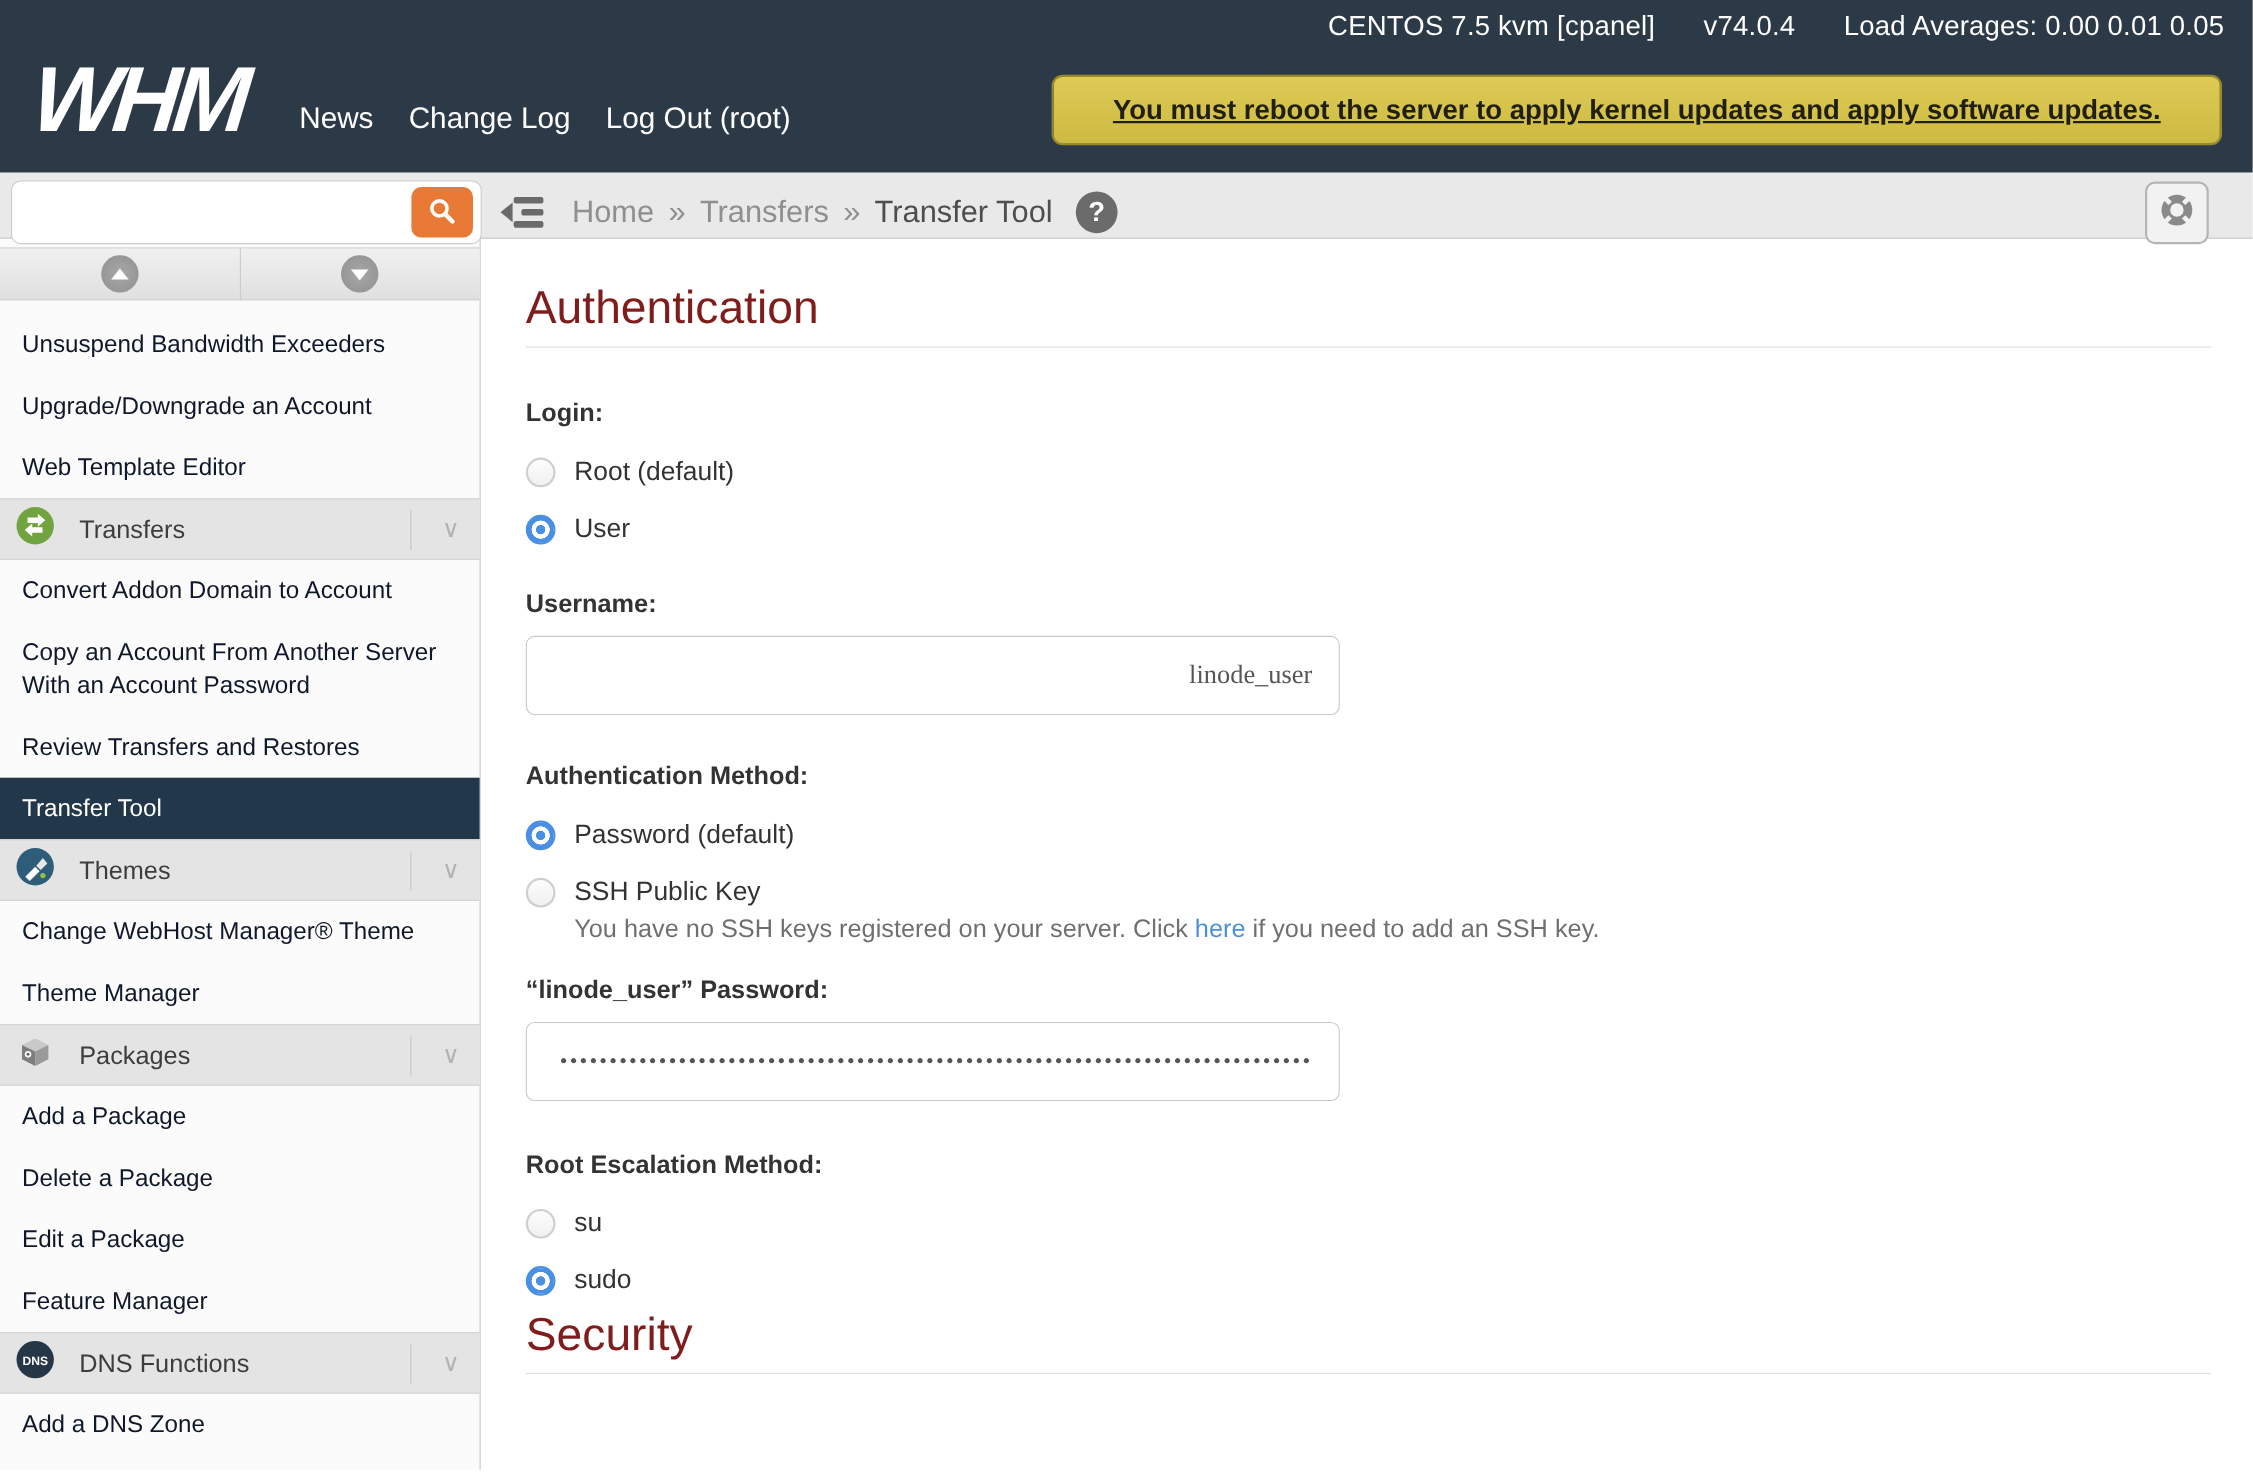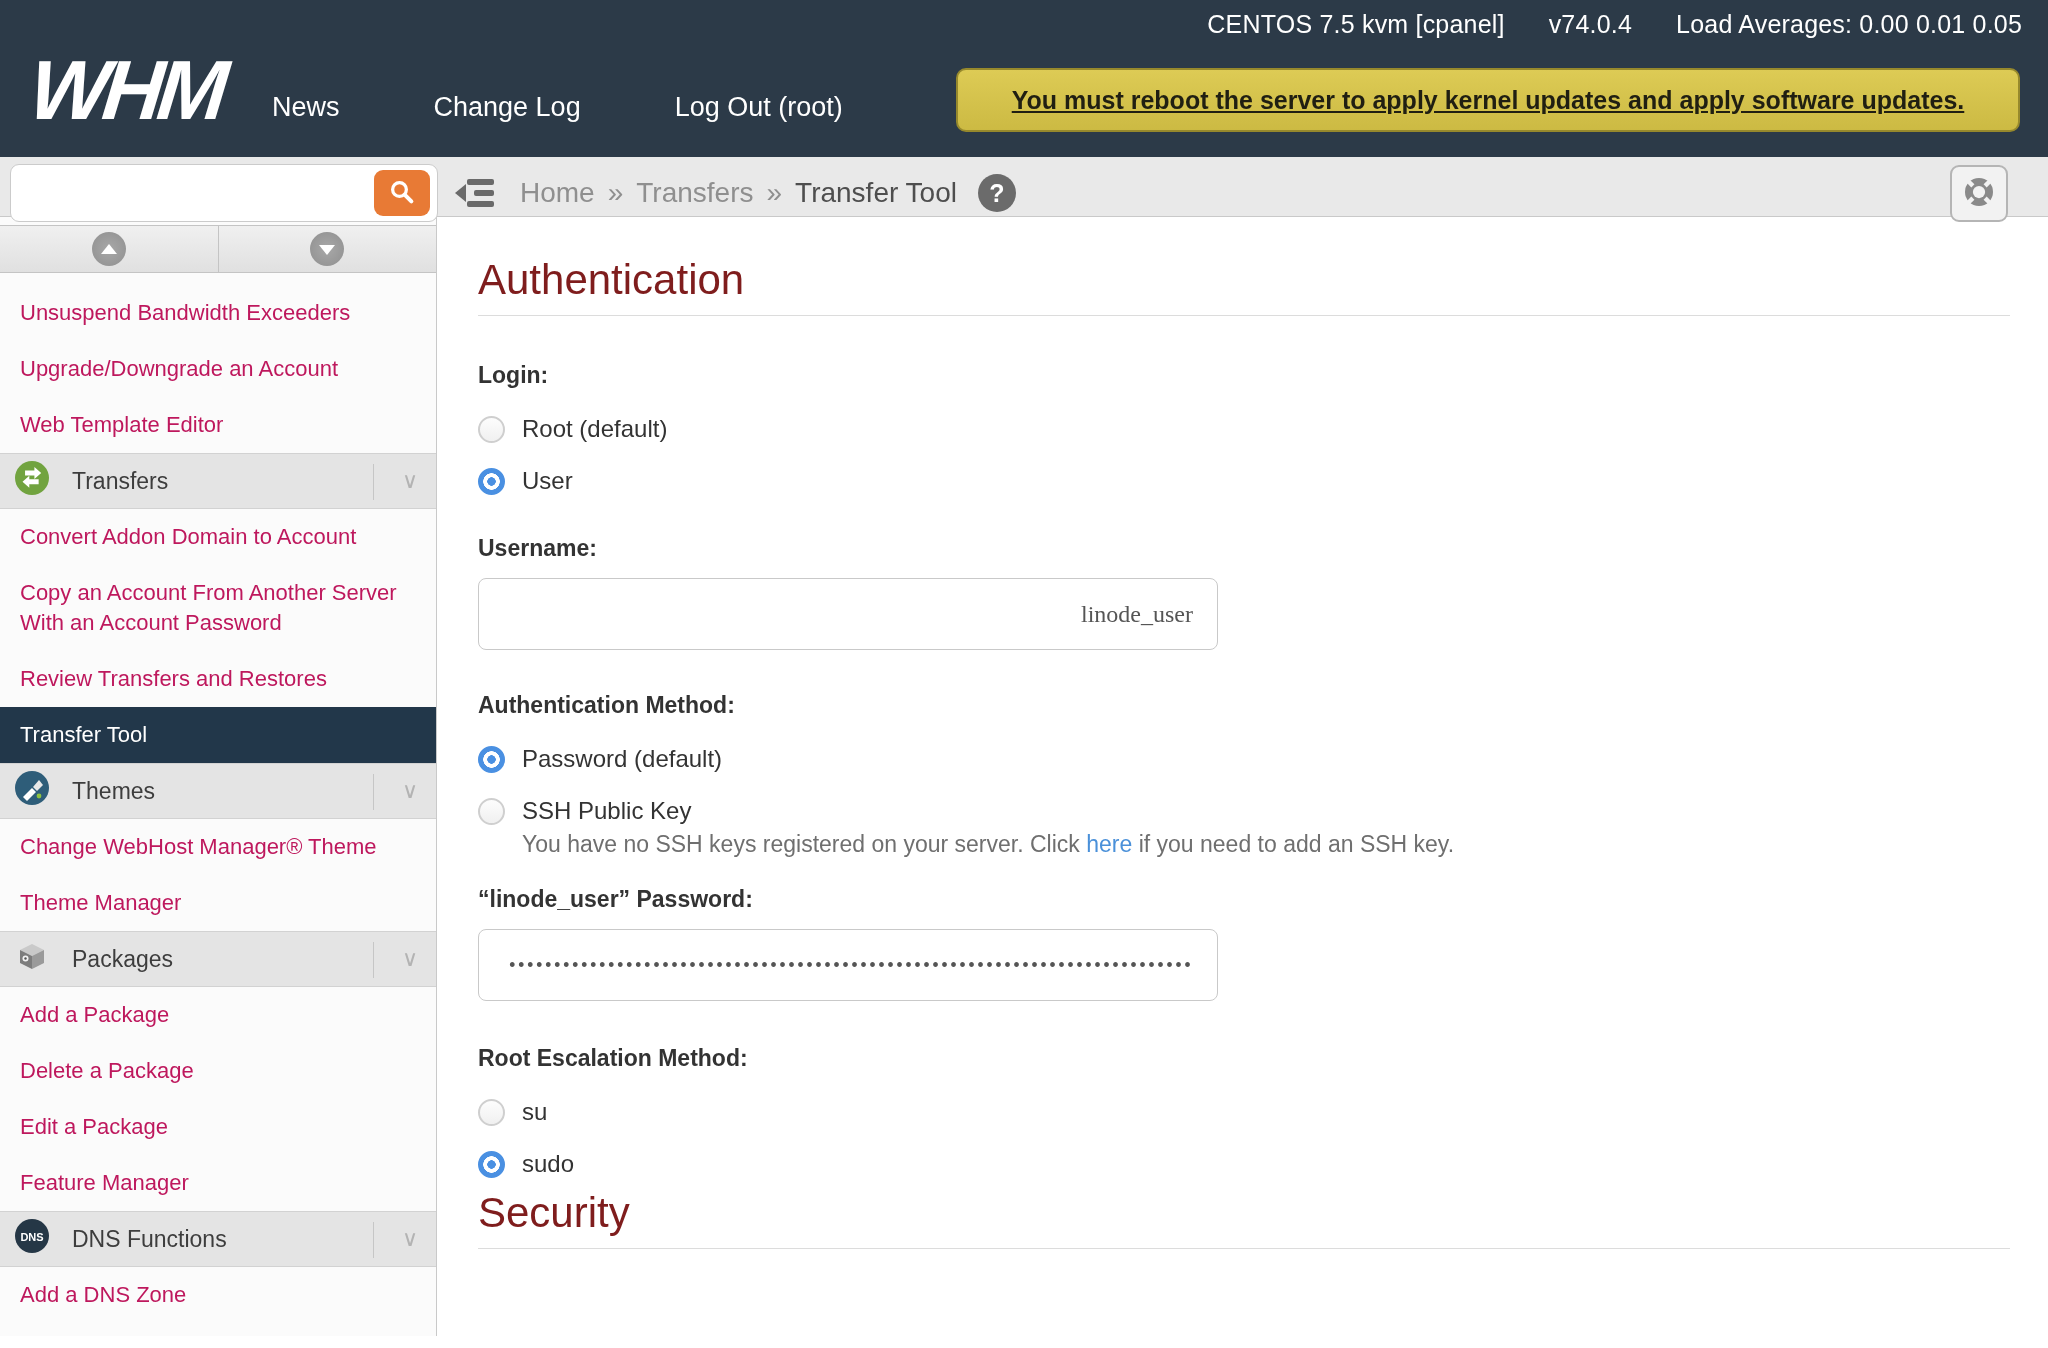--- a/index.html
+++ b/index.html
@@ -5,21 +5,21 @@
   * { box-sizing: border-box; margin: 0; padding: 0; }
   body { width: 2048px; height: 1348px; overflow: hidden; background: #fff;
          font-family: "Liberation Sans", sans-serif; color: #333; }
 
   
   .topbar { position: relative; height: 157px; background: #2c3a48; color: #fff; }
   .status { position: absolute; top: 10px; right: 26px; display: flex; gap: 44px;
             font-size: 25px; letter-spacing: .2px; }
   .logo { position: absolute; left: 30px; top: 42px; font-size: 84px; font-weight: 900;
           font-style: italic; letter-spacing: -6px; transform: skewX(-6deg); }
-  .topnav { position: absolute; left: 272px; top: 92px; display: flex; gap: 94px;
+  .topnav { position: absolute; left: 272px; top: 92px; display: flex; gap: 32px;
             font-size: 27px; }
   .topnav span { cursor: pointer; }
   .banner { position: absolute; right: 28px; top: 68px; width: 1064px; height: 64px;
             background: linear-gradient(#ddcb55, #ccba43); border: 2px solid #97892c;
             border-radius: 10px; display: flex; align-items: center; justify-content: center; }
   .banner span { color: #201f12; font-size: 25px; font-weight: 600; text-decoration: underline; }
 
   
   .toolbar { position: relative; height: 60px; background: #e9e9e9;
              border-bottom: 1px solid #c9c9c9; }
@@ -56,21 +56,21 @@
   .circlebtn { width: 34px; height: 34px; border-radius: 50%;
                background: radial-gradient(#a8a8a8, #8f8f8f); position: relative; }
   .tri-up { position: absolute; left: 9px; top: 12px; width: 0; height: 0;
             border-left: 8px solid transparent; border-right: 8px solid transparent;
             border-bottom: 10px solid #fff; }
   .tri-down { position: absolute; left: 9px; top: 13px; width: 0; height: 0;
               border-left: 8px solid transparent; border-right: 8px solid transparent;
               border-top: 10px solid #fff; }
   .sidelist { padding-top: 12px; }
   .side-item { padding: 13px 12px 13px 20px; font-size: 22px; line-height: 30px;
-               color: #be185d; cursor: pointer; }
+               color: #0f172a; cursor: pointer; }
   .side-item.selected { background: #22374a; color: #fff; }
   .side-header { height: 56px; background: #e4e4e4; border-top: 1px solid #d2d2d2;
                  border-bottom: 1px solid #d2d2d2; display: flex; align-items: center;
                  padding: 0 14px; gap: 22px; font-size: 23px; color: #3d3d3d;
                  position: relative; cursor: pointer; }
   .side-header .chev { position: absolute; right: 18px; color: #b3b3b3; font-size: 22px; }
   .side-header .vdiv { position: absolute; right: 62px; top: 10px; height: 36px;
                        border-left: 1px solid #c6c6c6; }
 
   

